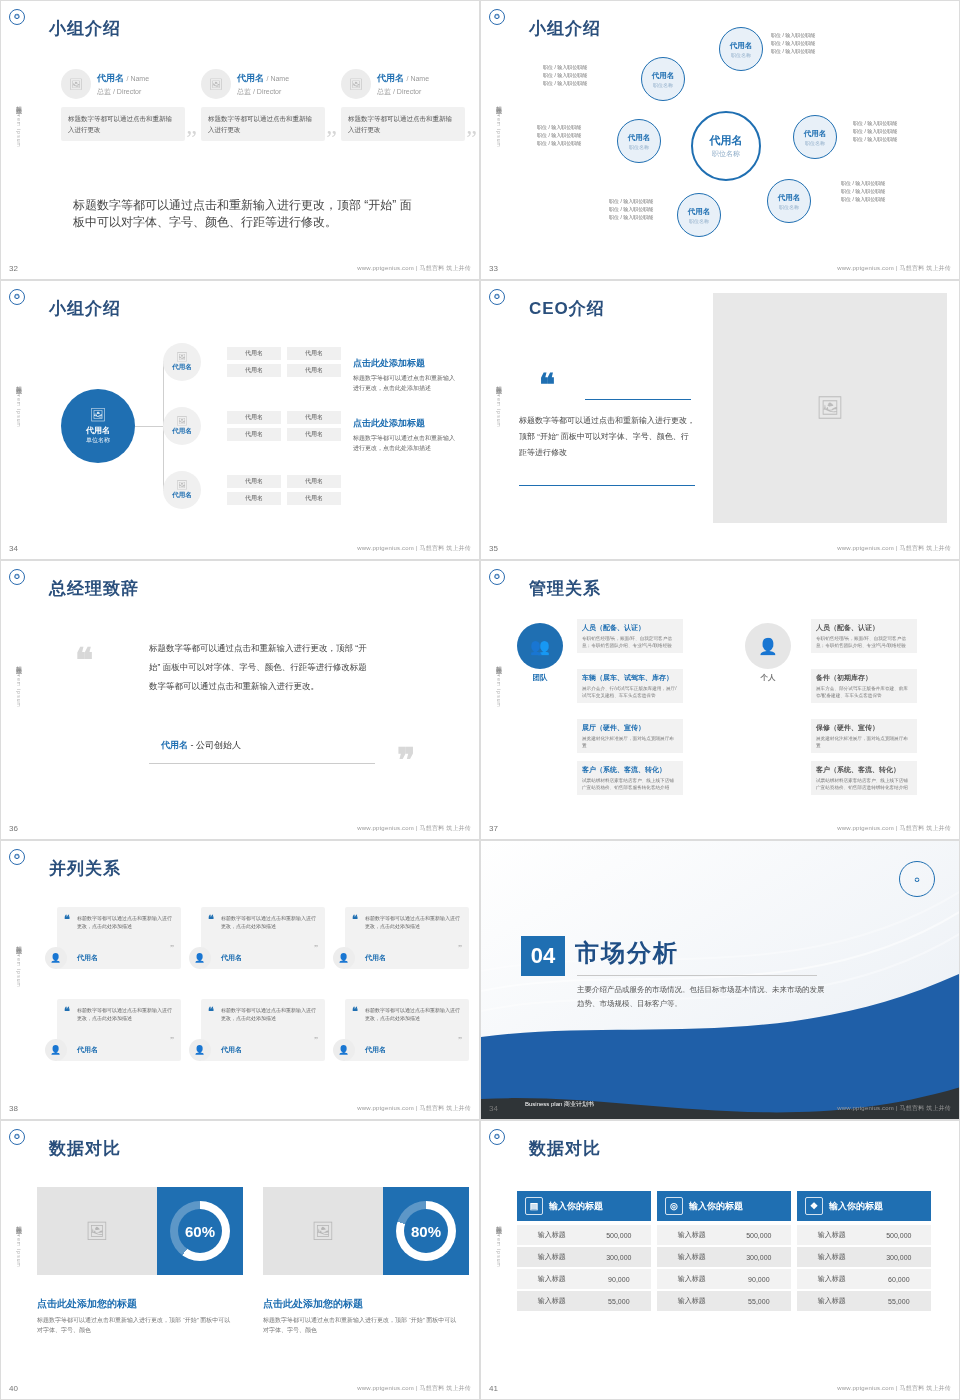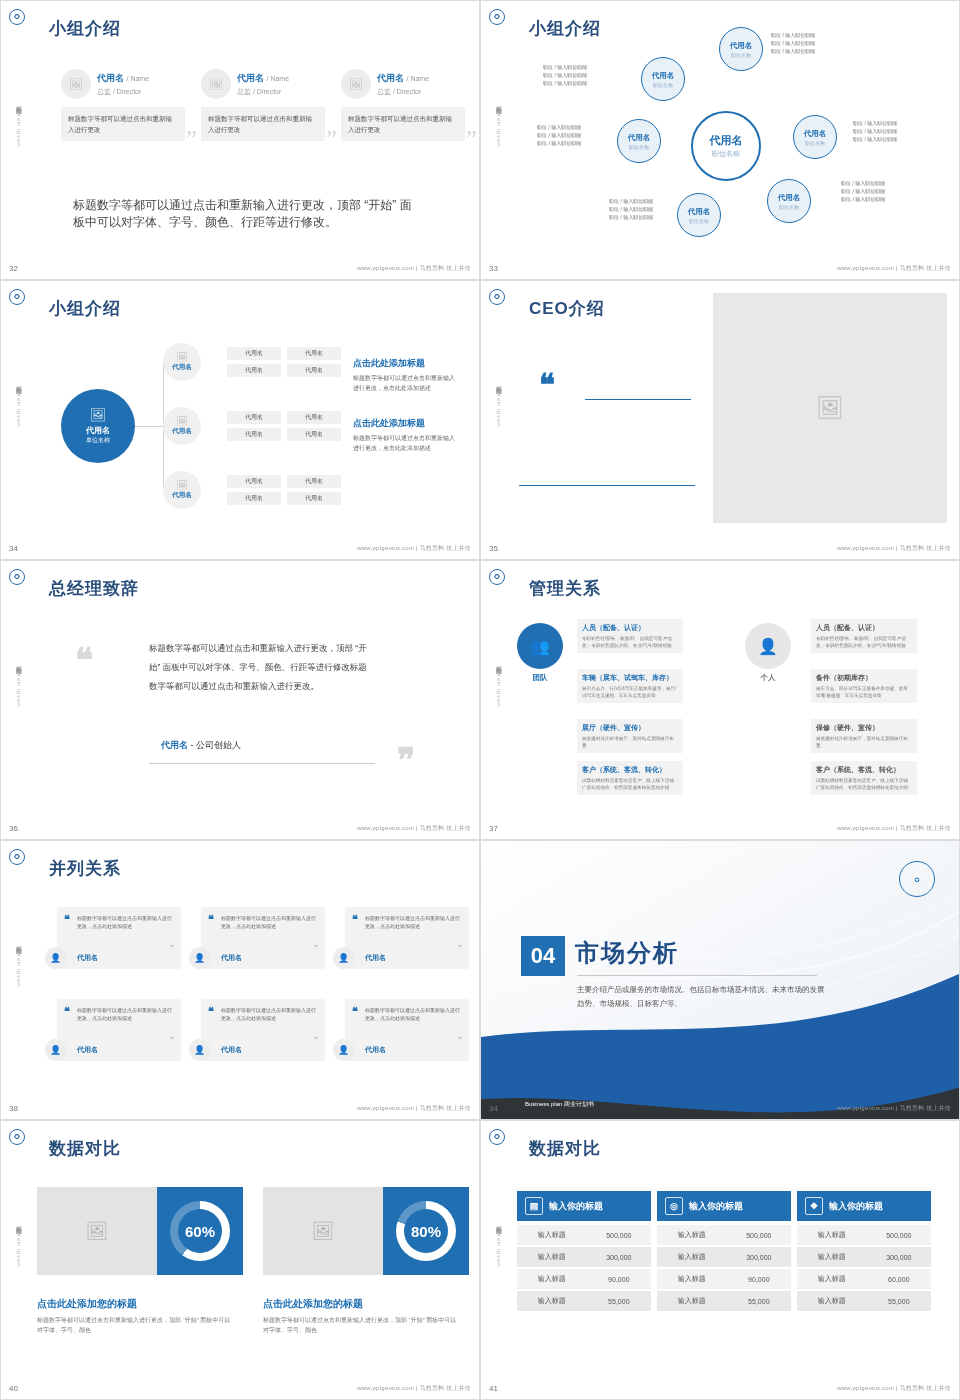--- a/index.html
+++ b/index.html
@@ -388,20 +388,21 @@
     <div class="sidebar-logo">✪</div>
     <div class="sidebar-text">
       <span>标题数字</span>
       <span class="en">Lorem ipsum</span>
     </div>
     <h1 class="title">CEO介绍</h1>
 
     <div class="photo-box" style="left:232px; top:12px; width:234px; height:230px;">🖼</div>
     <div class="s35-q" style="left:58px; top:92px;">❝</div>
     <div class="hr-blue" style="left:104px; top:118px; width:106px;"></div>
+    <div class="s35-body" style="left:38px; top:132px; width:176px;">标题数字等都可以通过点击和重新输入进行更改，顶部 “开始” 面板中可以对字体、字号、颜色、行距等进行修改</div>
     <div class="hr-blue" style="left:38px; top:204px; width:176px;"></div>
 
     <div class="slide-num">35</div>
     <div class="footer-right">www.pptgenius.com | 马想宫料 筑上并传</div>
   </div>
 
   <div class="slide">
     <div class="sidebar-logo">✪</div>
     <div class="sidebar-text">
       <span>标题数字</span>

